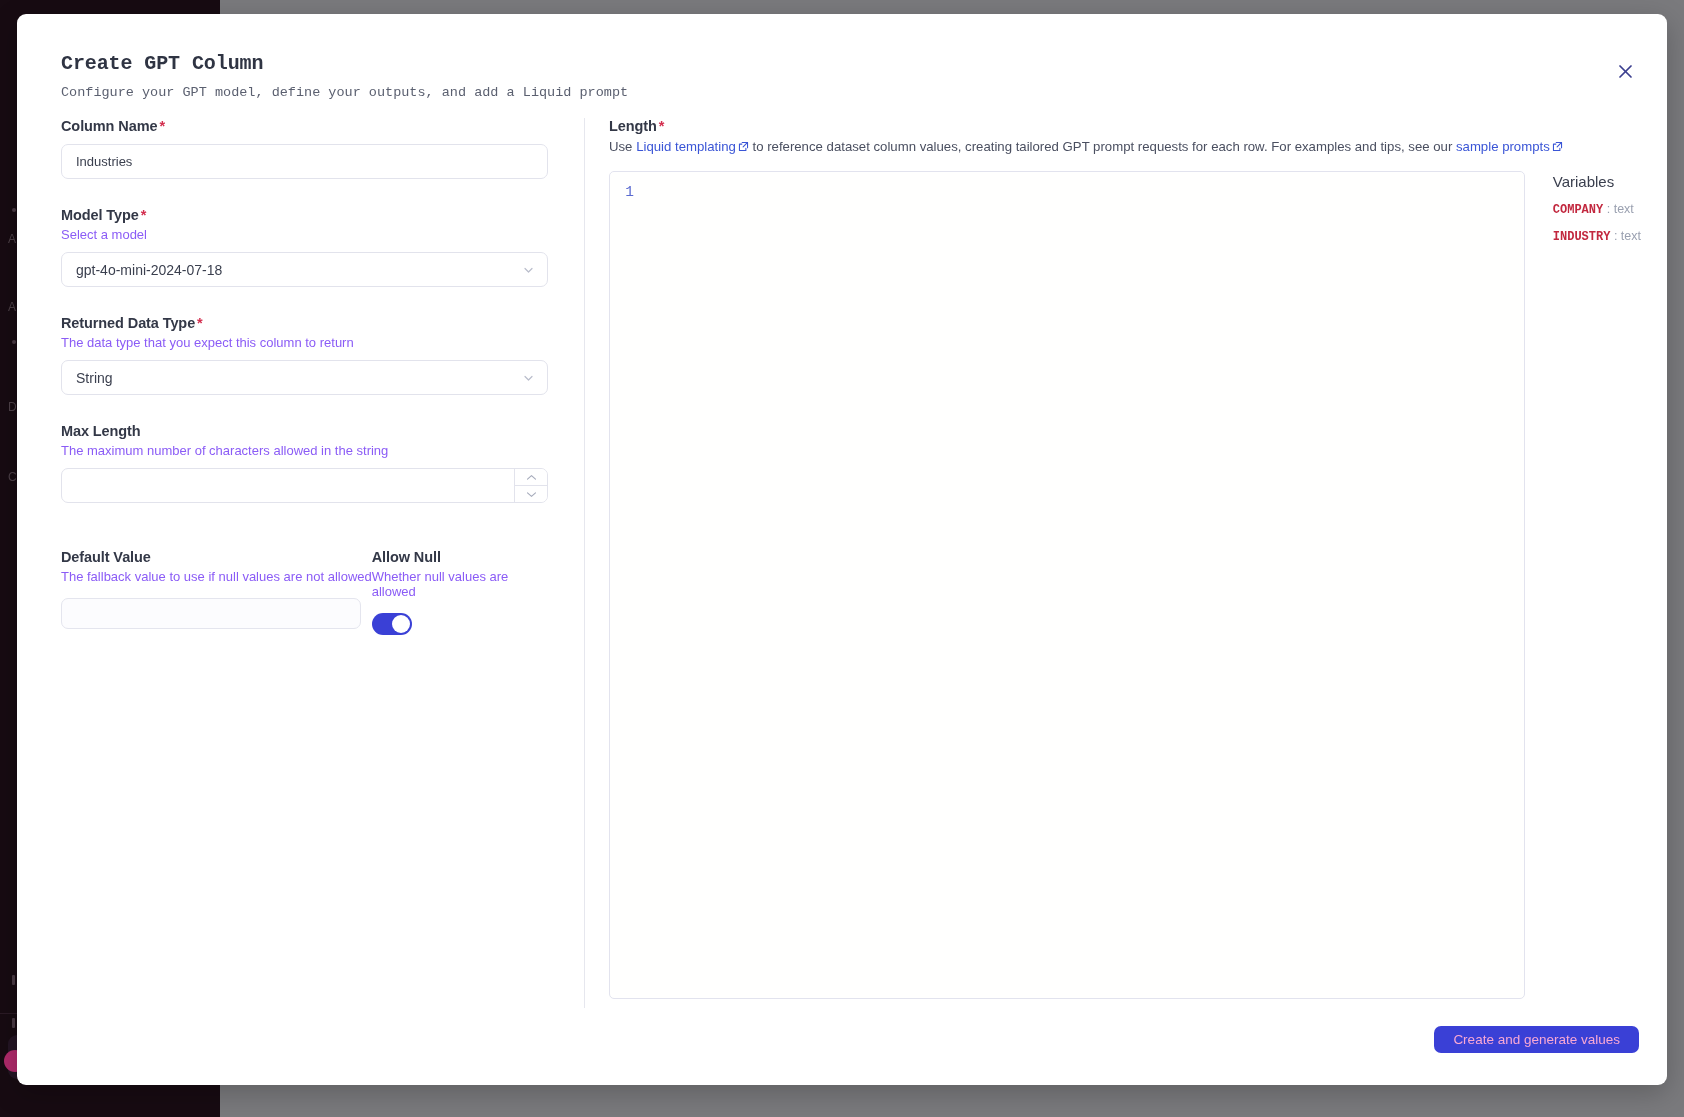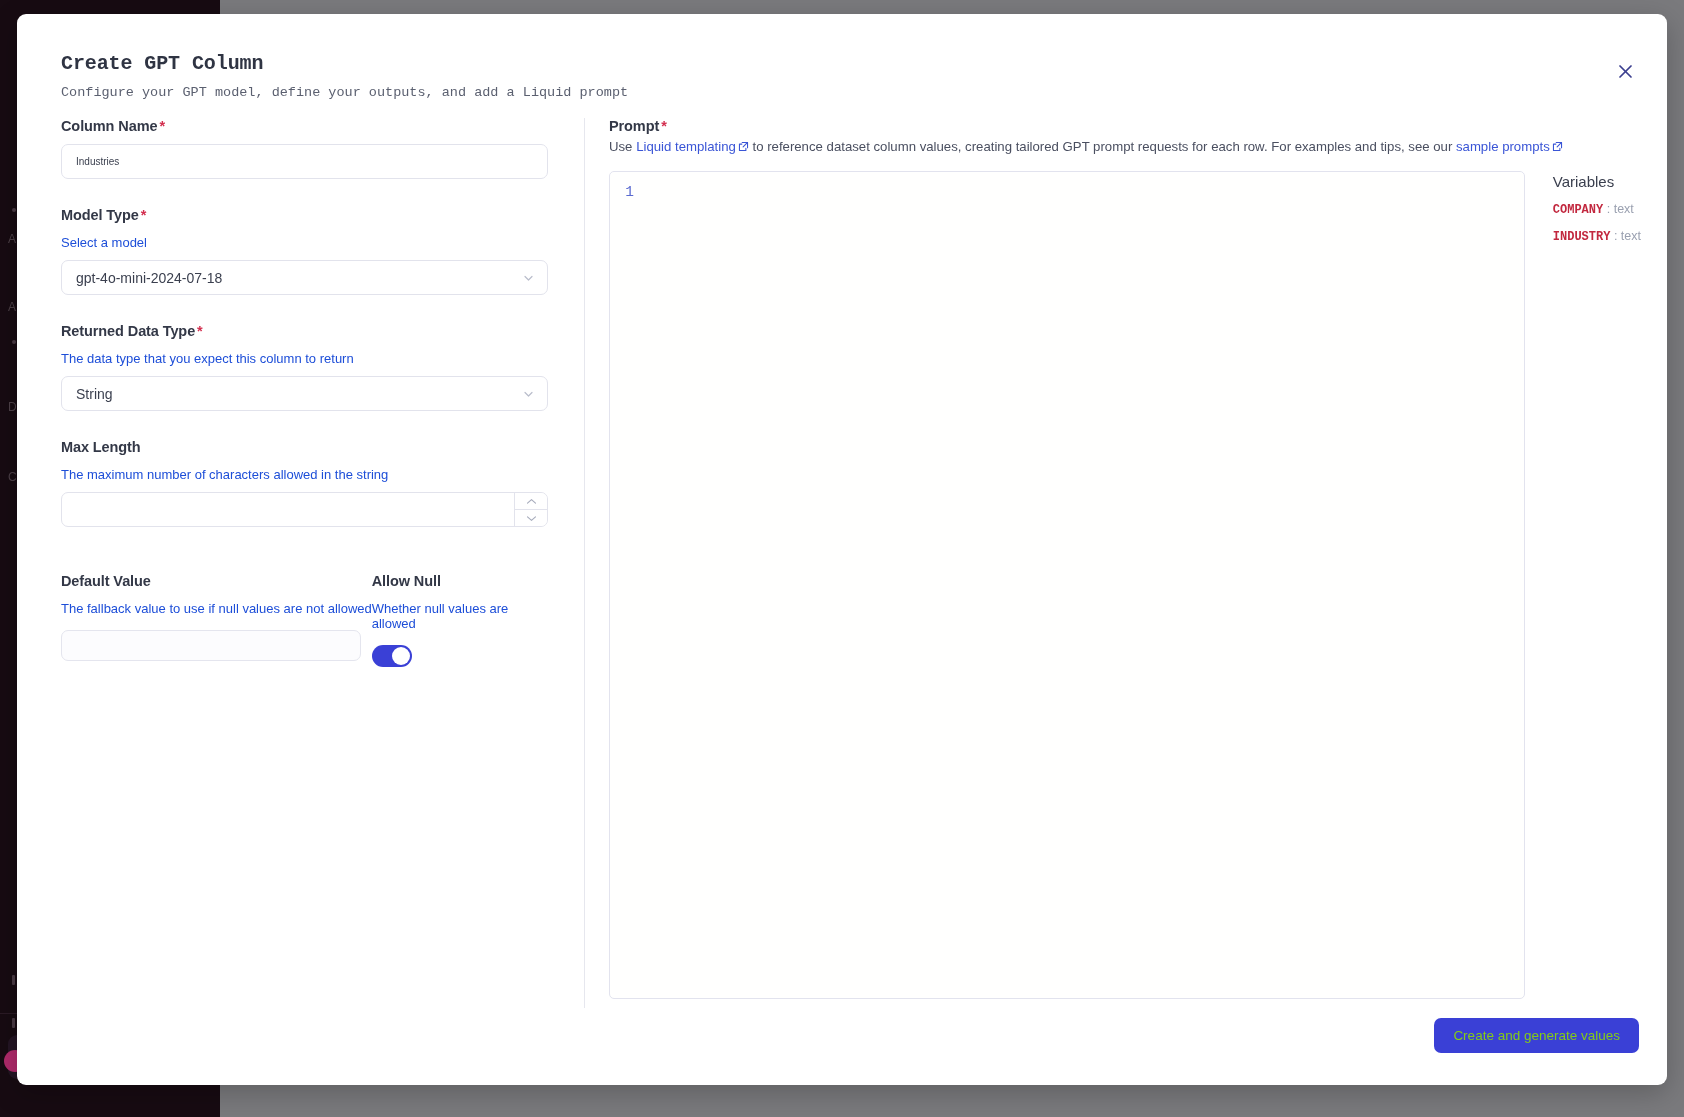--- a/index.html
+++ b/index.html
@@ -143,33 +143,33 @@
     font-weight: bold;
     color: #333847;
     letter-spacing: -.1px;
   }
   .req {
     color: #d32f4f;
     font-weight: bold;
     margin-left: 2px;
   }
   .field-help {
-    margin-top: 12px;
+    margin-top: 4px;
     font-size: 13px;
-    color: #1d4ed8;
+    color: #8b5cf6;
   }
   .text-input {
     margin-top: 10px;
     width: 487px;
     height: 35px;
     border: 1px solid #e2e3ec;
     border-radius: 7px;
     background: #fff;
     font-family: "Liberation Sans", sans-serif;
-    font-size: 10px;
+    font-size: 13px;
     color: #3a3f4e;
     padding: 4px 14px;
     outline: none;
   }
   .text-input::placeholder { color: #9aa0b0; }
 
   .select-box {
     margin-top: 10px;
     position: relative;
     width: 487px;
@@ -343,24 +343,24 @@
     font-size: 12px;
     margin-top: 22px;
   }
   .var-sep { color: #9aa0b0; }
   .var-type { color: #9aa0b0; }
 
   
   #submit-button {
     position: absolute;
     right: 28px; bottom: 32px;
-    height: 35px;
+    height: 27px;
     padding: 0 19px;
     background: #3a40d6;
-    color: #84cc16;
+    color: #f9a8d4;
     border: none;
     border-radius: 7px;
     font-family: "Liberation Sans", sans-serif;
     font-size: 13.5px;
     cursor: pointer;
   }
 </style>
 </head>
 <body>
 
@@ -478,21 +478,21 @@
         </div>
       </div>
     </div>
 
   </div>
 
   <div id="column-divider"></div>
 
   <div id="right-column">
     <div class="field-label">
-      <span>Prompt</span><span class="req">*</span>
+      <span>Length</span><span class="req">*</span>
     </div>
 
     <div id="prompt-desc"><span>Use </span><a class="link">Liquid templating</a><span class="ext-icon"><svg width="11" height="11" viewBox="0 0 12 12">
             <path d="M4.6 1.6h5.8v5.8" fill="none" stroke="currentColor" stroke-width="1.2" stroke-linecap="round" stroke-linejoin="round"></path>
             <path d="M10.4 1.6L5.6 6.4" fill="none" stroke="currentColor" stroke-width="1.2" stroke-linecap="round"></path>
             <path d="M8.6 7.9v2.5H1.6V3.4h2.6" fill="none" stroke="currentColor" stroke-width="1.2" stroke-linecap="round" stroke-linejoin="round"></path>
           </svg></span><span> to reference dataset column values, creating tailored GPT prompt requests for each row. For examples and tips, see our </span><a class="link">sample prompts</a><span class="ext-icon"><svg width="11" height="11" viewBox="0 0 12 12">
             <path d="M4.6 1.6h5.8v5.8" fill="none" stroke="currentColor" stroke-width="1.2" stroke-linecap="round" stroke-linejoin="round"></path>
             <path d="M10.4 1.6L5.6 6.4" fill="none" stroke="currentColor" stroke-width="1.2" stroke-linecap="round"></path>
             <path d="M8.6 7.9v2.5H1.6V3.4h2.6" fill="none" stroke="currentColor" stroke-width="1.2" stroke-linecap="round" stroke-linejoin="round"></path>

